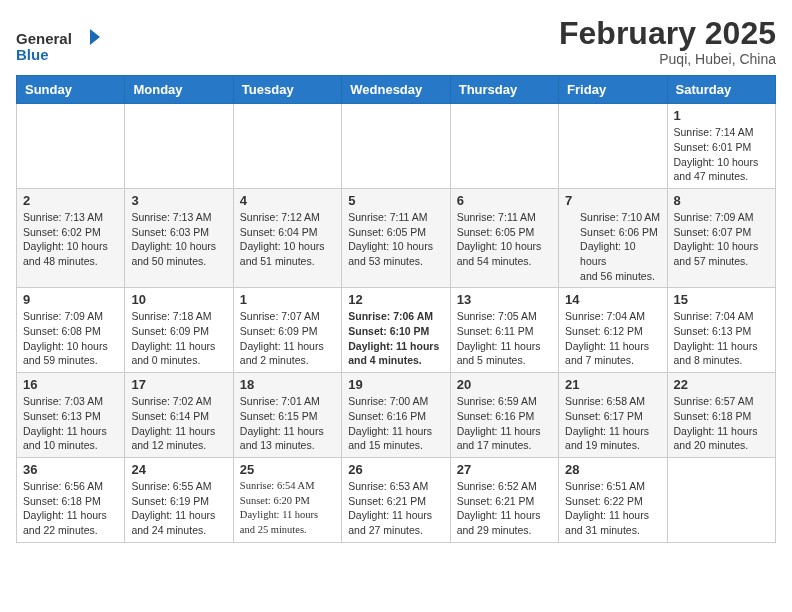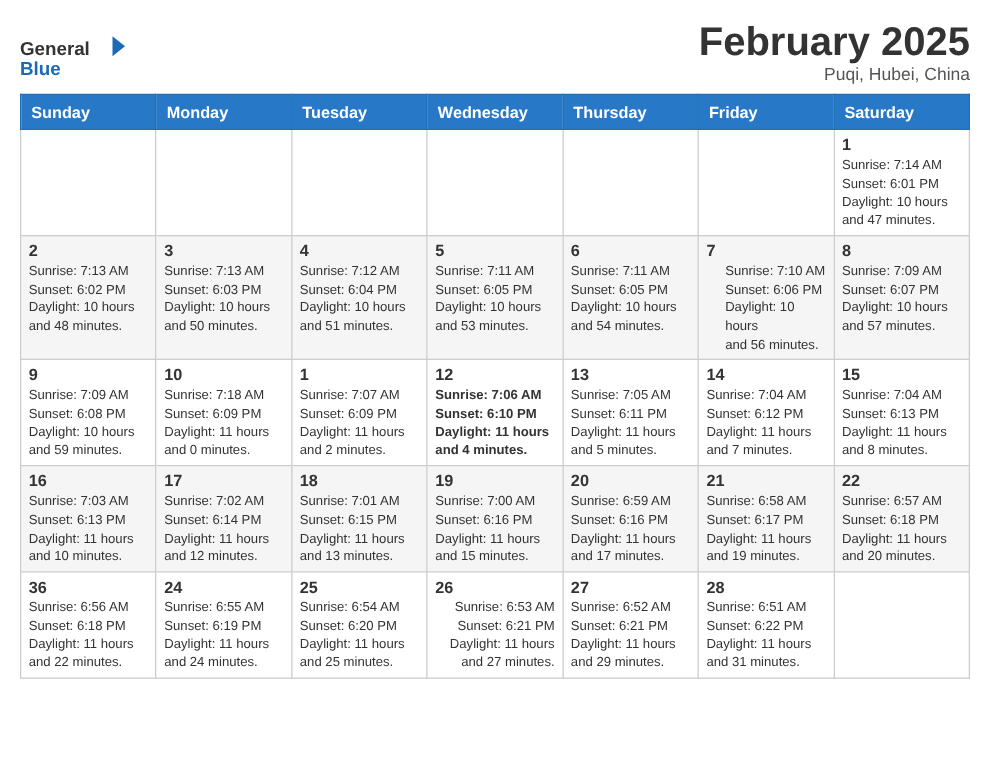--- a/index.html
+++ b/index.html
@@ -287,28 +287,28 @@
         </td>
         <td>
           <span class="day-num">24</span>
           <div class="day-info" style="white-space: pre-line;">Sunrise: 6:55 AM
 Sunset: 6:19 PM
 Daylight: 11 hours
 and 24 minutes.</div>
         </td>
         <td>
           <span class="day-num">25</span>
-          <div class="day-info" style="white-space: pre-line;">Sunrise: 6:54 AM
+          <div class="day-info" style="white-space: pre-line; font-family: Liberation Serif, serif;">Sunrise: 6:54 AM
 Sunset: 6:20 PM
 Daylight: 11 hours
 and 25 minutes.</div>
         </td>
         <td>
           <span class="day-num">26</span>
-          <div class="day-info" style="white-space: pre-line; text-align: right;">Sunrise: 6:53 AM
+          <div class="day-info" style="white-space: pre-line;">Sunrise: 6:53 AM
 Sunset: 6:21 PM
 Daylight: 11 hours
 and 27 minutes.</div>
         </td>
         <td>
           <span class="day-num">27</span>
           <div class="day-info" style="white-space: pre-line;">Sunrise: 6:52 AM
 Sunset: 6:21 PM
 Daylight: 11 hours
 and 29 minutes.</div>

